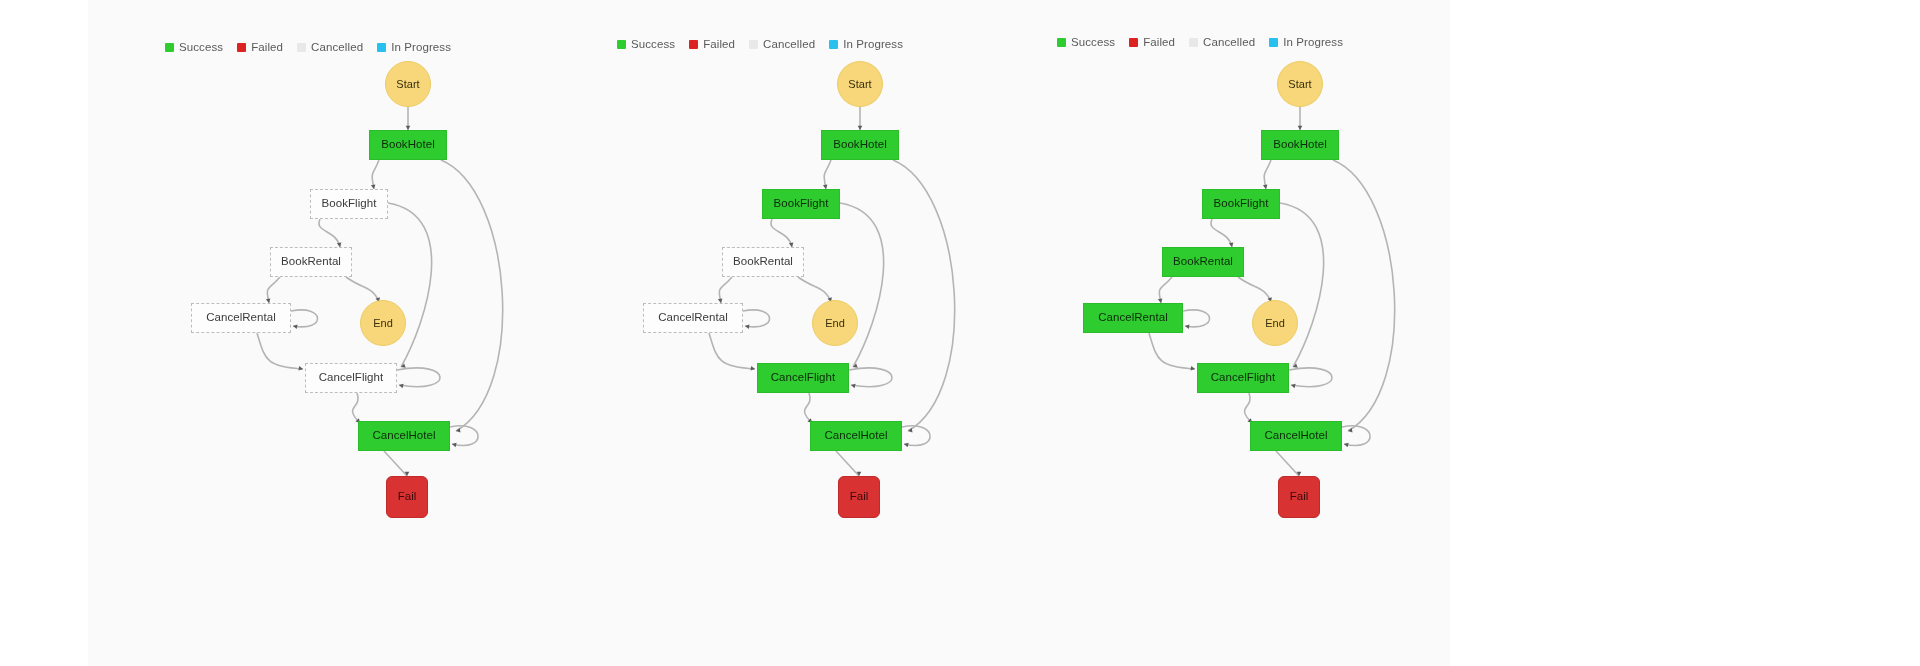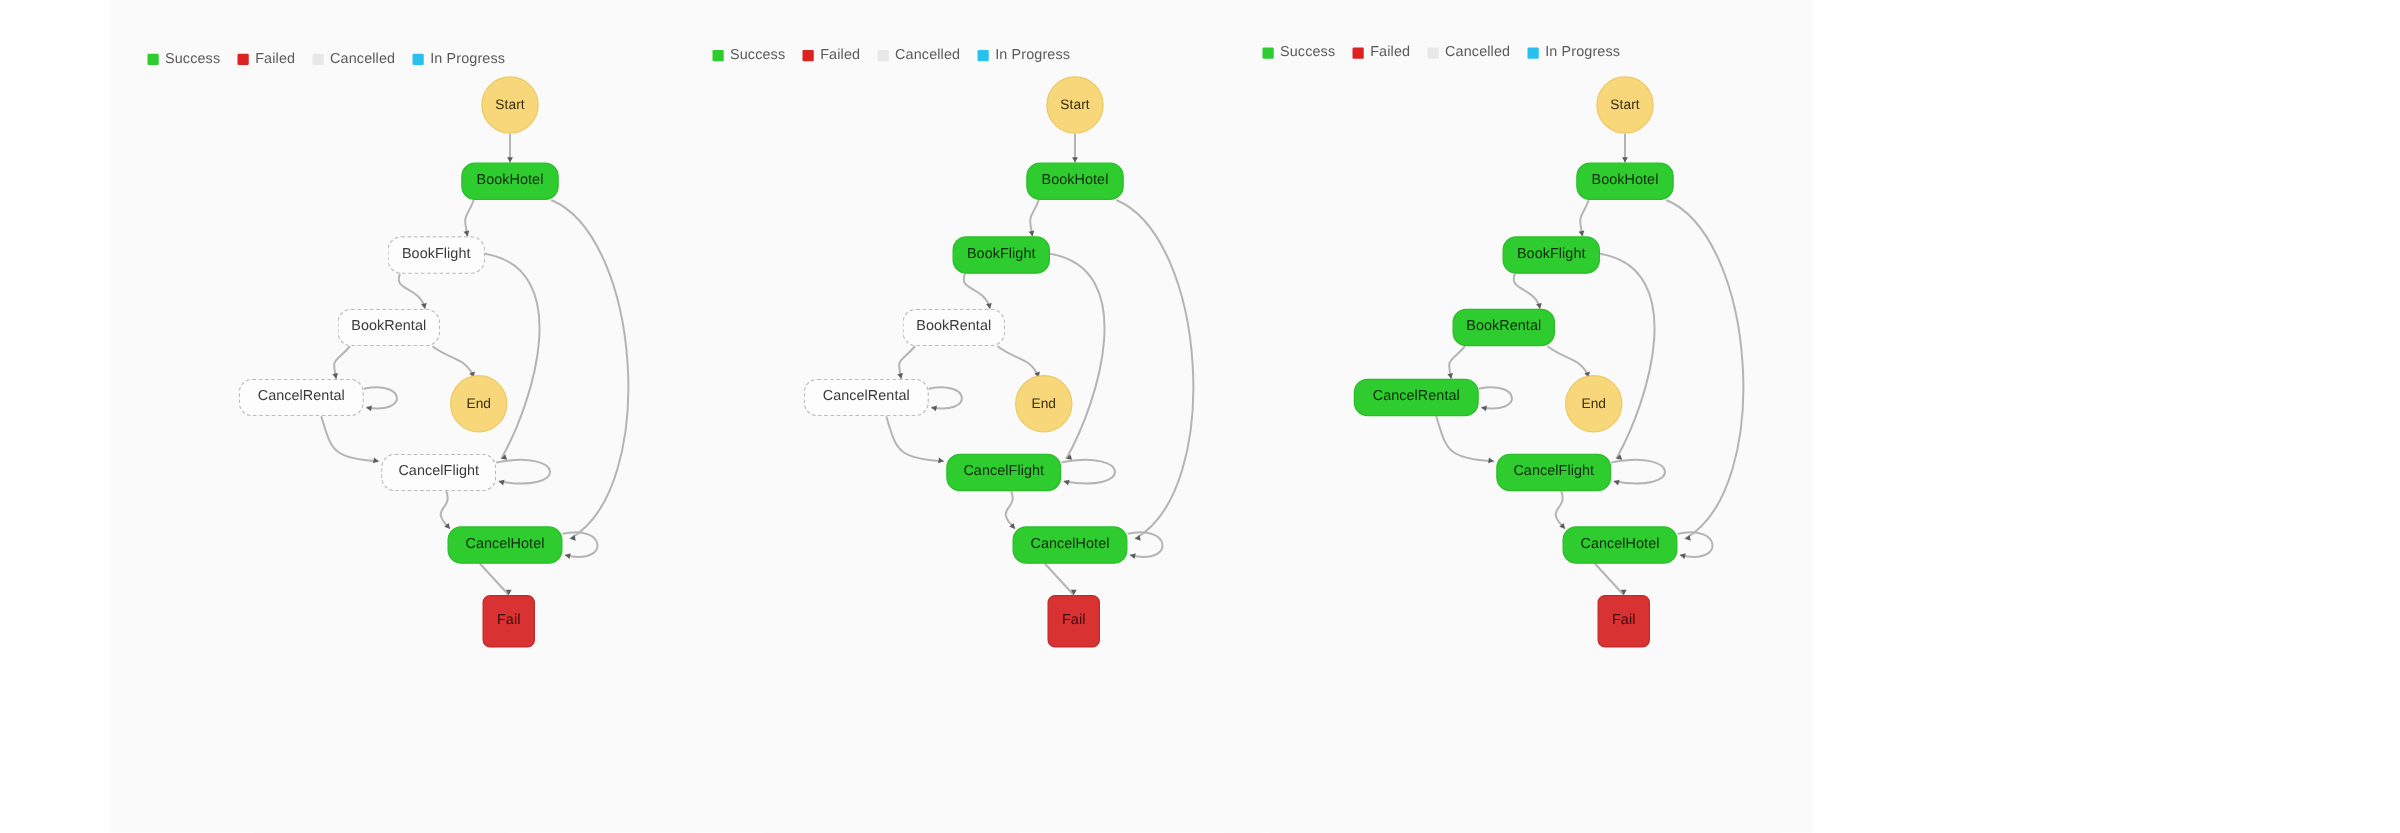--- a/index.html
+++ b/index.html
@@ -19,20 +19,21 @@
     background:#fafafa;
   }
 
   
   .legend{
     position:absolute;
     display:flex;
     align-items:flex-end;
     gap:14px;
     white-space:nowrap;
+    margin-left:47px;
   }
   .legend-item{
     display:flex;
     align-items:center;
     gap:5px;
     font-size:11.5px;
     color:#5a5a5a;
     letter-spacing:.1px;
   }
   .legend-swatch{
@@ -52,21 +53,21 @@
     align-items:center;
     justify-content:center;
     font-size:11.5px;
     color:#1c1c1c;
     letter-spacing:.05px;
     text-align:center;
     line-height:1;
     z-index:3;
   }
   .node.rect{
-    border-radius:11px;
+    border-radius:0;
     height:30px;
   }
   .node.state-success{
     background:#2ecc2e;
     border:1px solid #29bd29;
     color:#0d2b0d;
   }
   .node.state-cancelled{
     background:#fdfdfd;
     border:1px dashed #bdbdbd;

